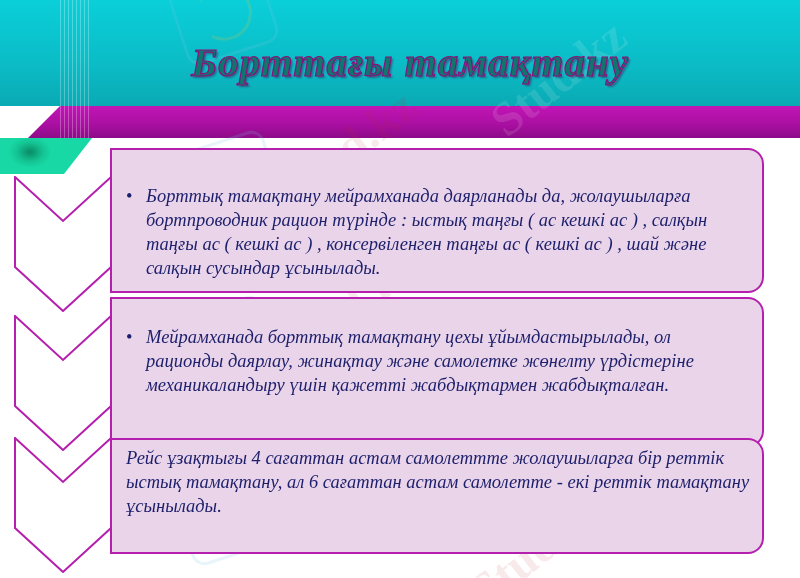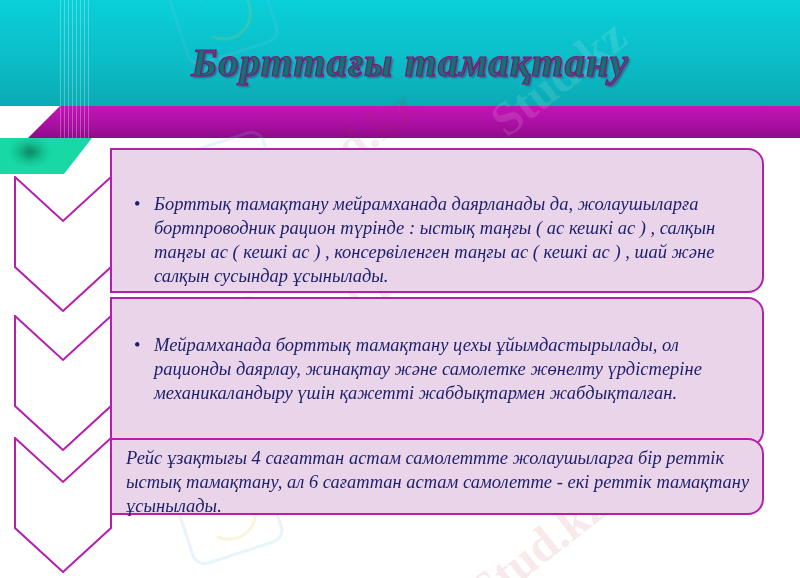--- a/index.html
+++ b/index.html
@@ -57,29 +57,29 @@
       position: absolute; left: 110px; width: 654px;
       background: #ead4ea;
       border: 2px solid #b41fae;
       border-radius: 0 16px 16px 0;
       box-sizing: border-box;
       color: #1c1f6b;
       font-style: italic;
       font-size: 18.5px;
       line-height: 24px;
     }
-    .box ul { margin: 8px; padding: 0 0 0 14px; list-style: none; }
+    .box ul { margin: 0; padding: 0 0 0 14px; list-style: none; }
     .box li { position: relative; padding-left: 20px; }
     .box li::before {
       content: "\2022"; position: absolute; left: 0; top: 0;
       font-style: normal; color: #1c1f6b;
     }
     #box1 { top: 148px; height: 145px; padding: 34px 10px 0 0; }
     #box2 { top: 297px; height: 150px; padding: 26px 10px 0 0; }
-    #box3 { top: 438px; height: 77px; padding: 6px 10px 0 14px; }
+    #box3 { top: 438px; height: 116px; padding: 6px 10px 0 14px; }
   </style>
 </head>
 <body>
 
 <div class="header"></div>
 <div class="magenta-band"></div>
 <div class="stripes"></div>
 <div class="green-bar"></div>
 
 <div class="wm-logo" style="left:175px;top:-30px;"></div>

